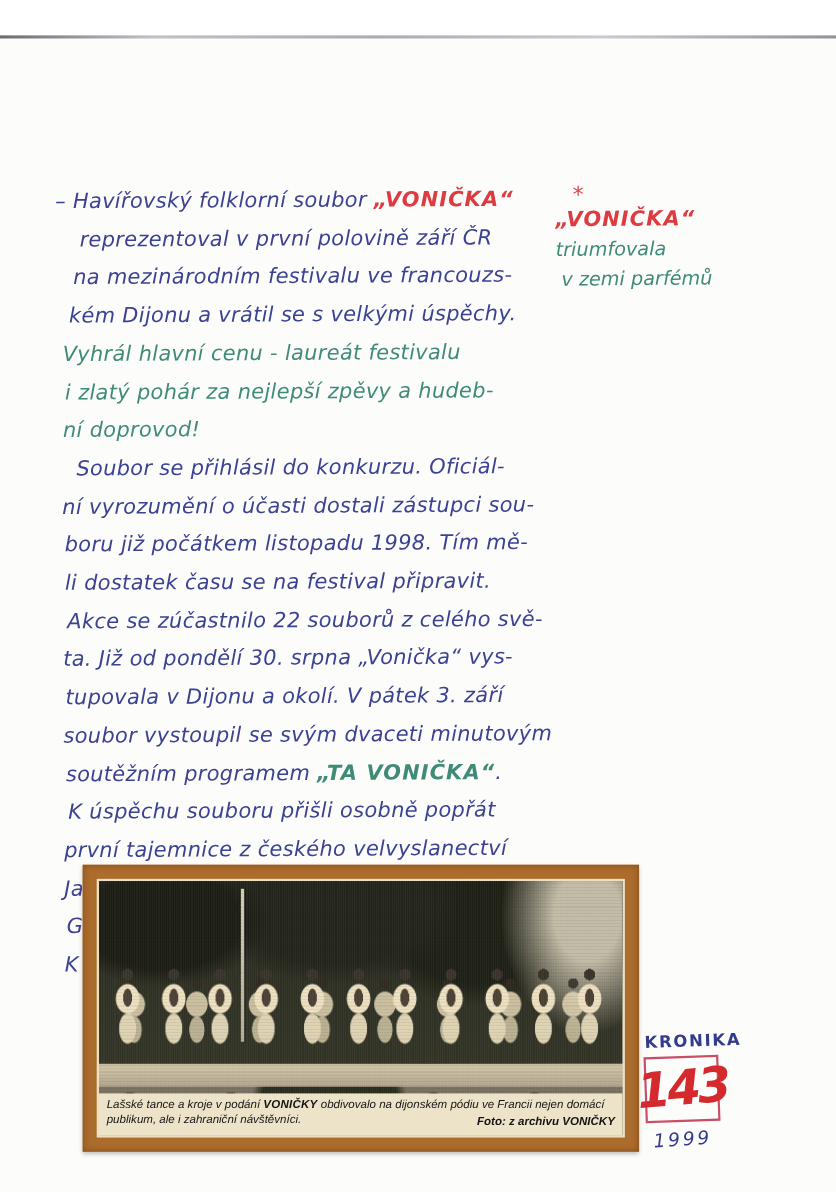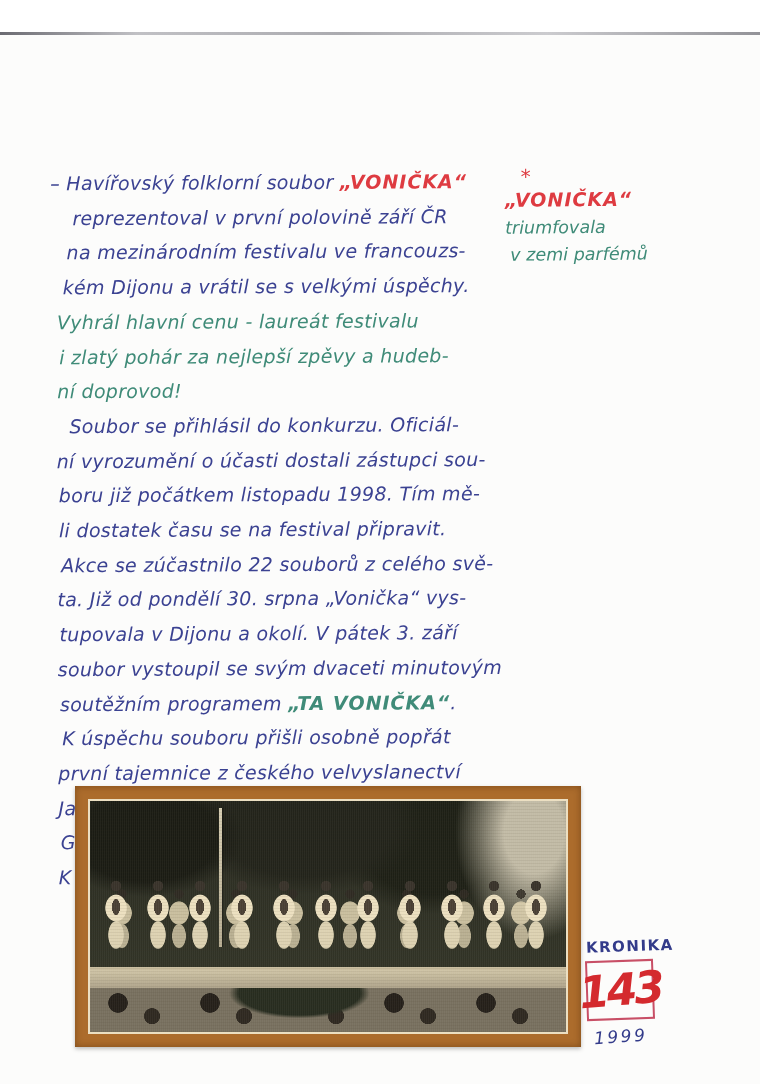--- a/index.html
+++ b/index.html
@@ -151,20 +151,24 @@
   <div class="photo-mat">
     <div class="photo">
       <div class="trees"></div>
       <div class="sky"></div>
       <div class="pole"></div>
       <div class="dancers d2"></div>
       <div class="stage"></div>
       <div class="dancers d1"></div>
       <div class="audience"></div>
       <div class="grain"></div>
+      <div class="caption">
+        <span>Lašské tance a kroje v podání </span><b>VONIČKY</b><span> obdivovalo na dijonském pódiu ve Francii nejen domácí publikum, ale i zahraniční návštěvníci.</span>
+        <span class="credit">Foto: z archivu VONIČKY</span>
+      </div>
     </div>
   </div>
 
   <div class="stamp">
     <div class="stamp-label">KRONIKA</div>
     <div class="stamp-box">
       <div class="stamp-num">143</div>
     </div>
     <div class="stamp-year">1999</div>
   </div>

